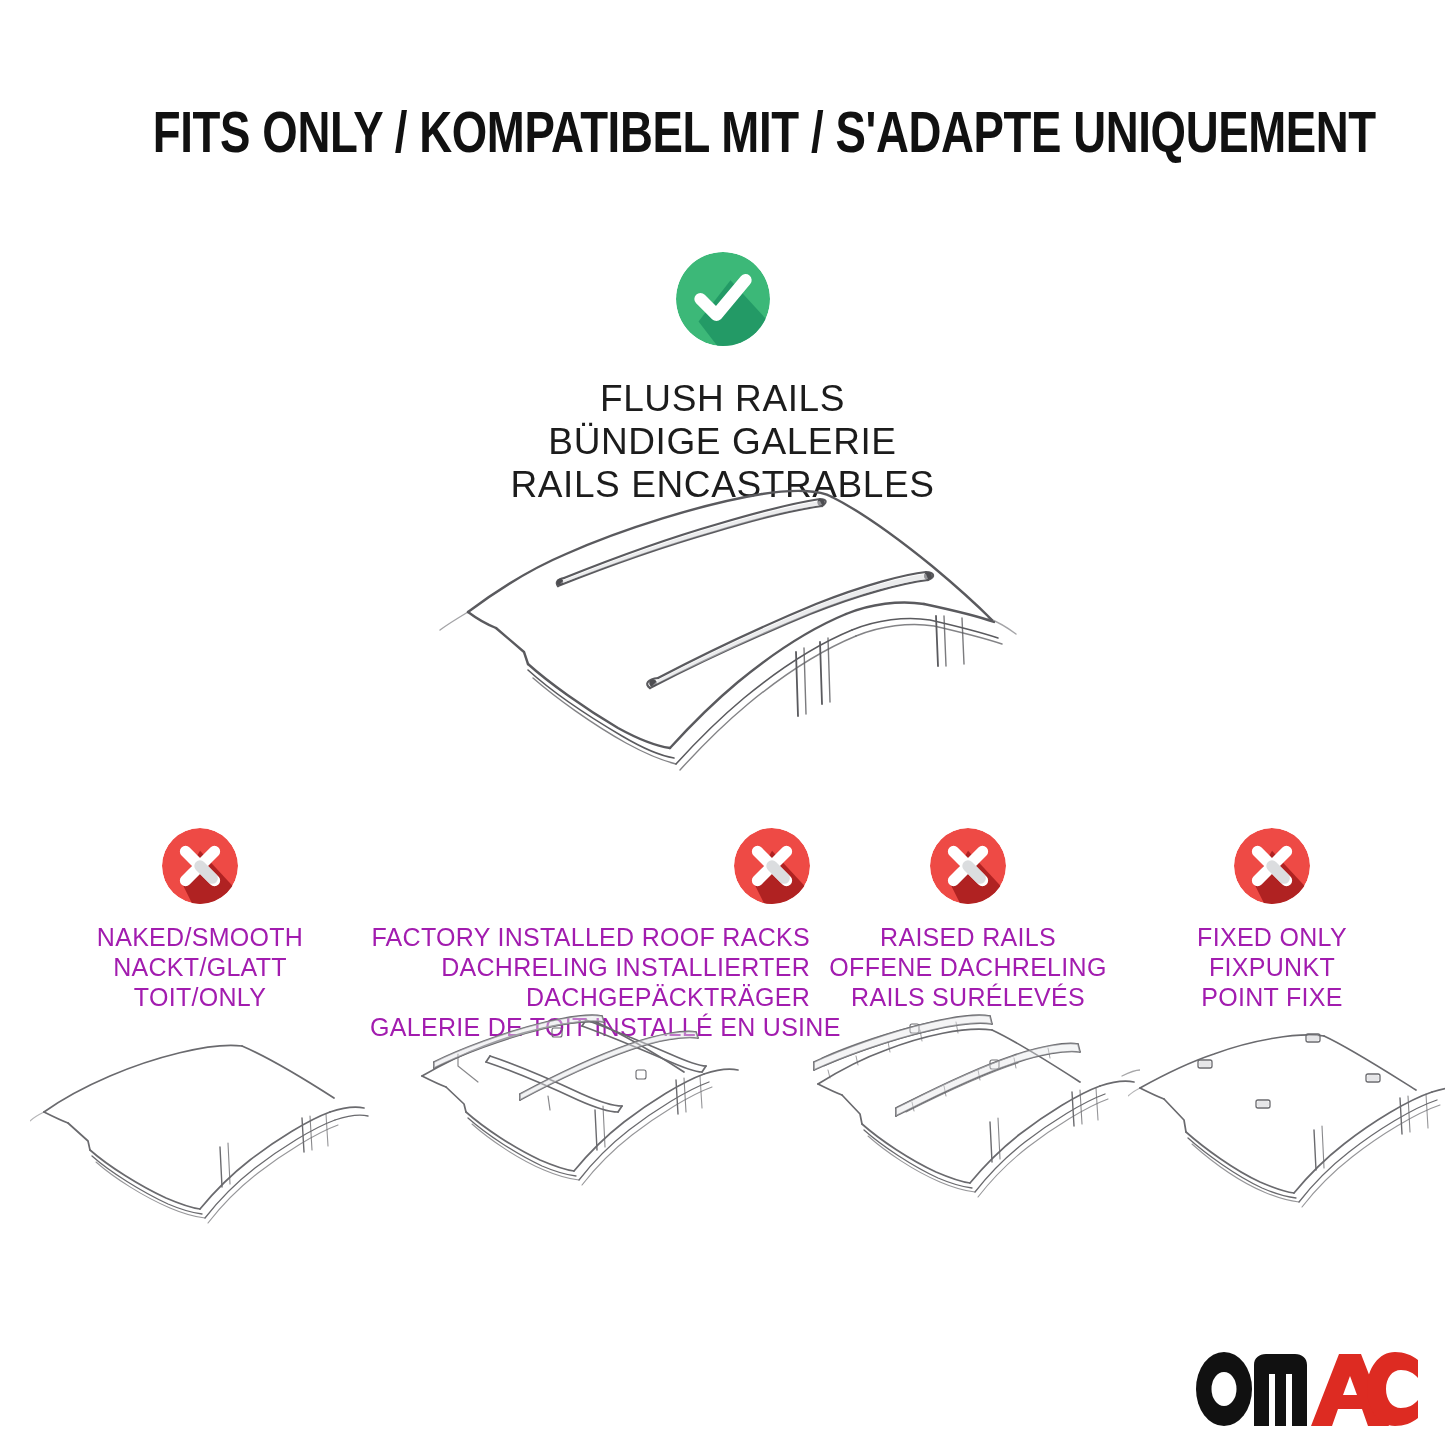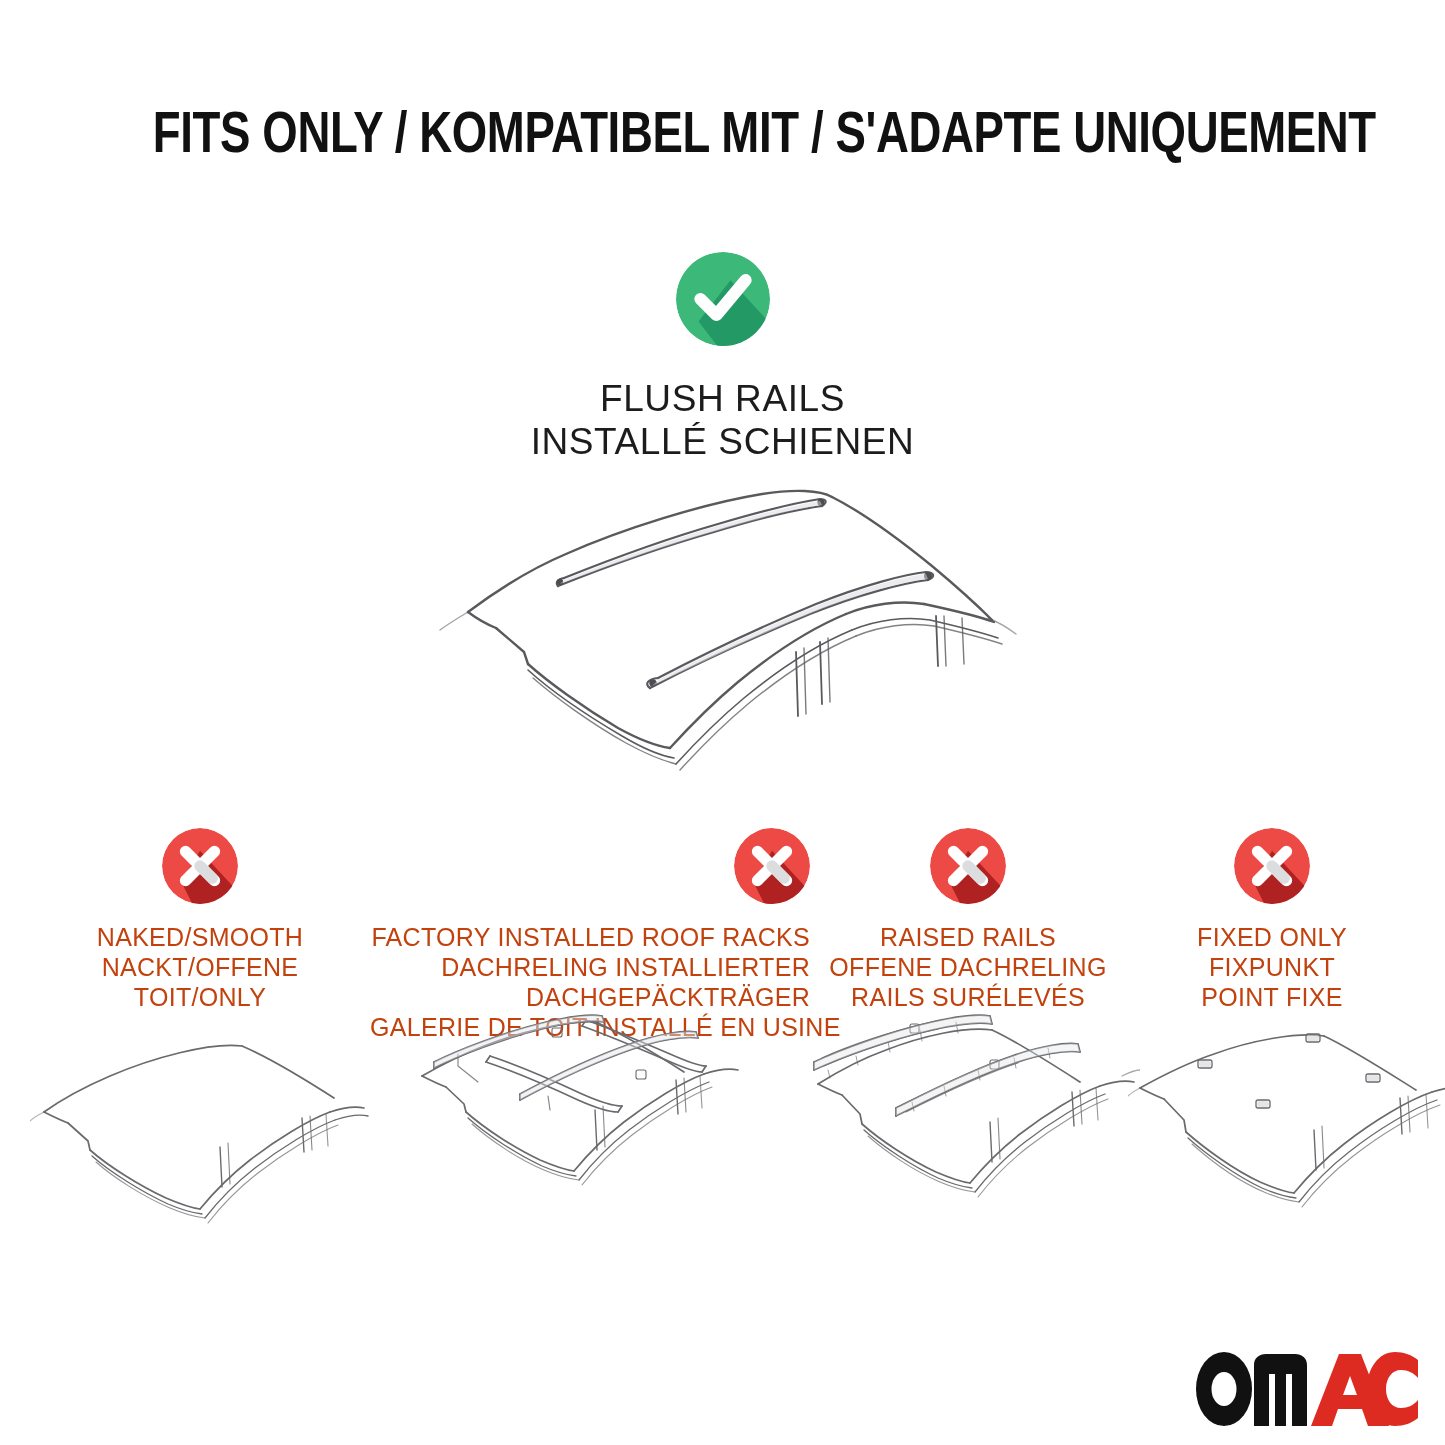--- a/index.html
+++ b/index.html
@@ -87,21 +87,21 @@
     position: absolute;
     top: 0;
     text-align: center;
   }
   .reject-badge { width: 76px; height: 76px; }
   .reject-label {
     margin-top: 14px;
     font-size: 25px;
     line-height: 1.2;
     letter-spacing: 0.3px;
-    color: #c2410c;
+    color: #a21caf;
     font-weight: 400;
   }
   .reject-label .ln { display: block; white-space: nowrap; }
 
   
   #col-0 { left: 40px;   width: 320px; }
   #col-1 { left: 370px;  width: 440px; text-align: right; }
   #col-2 { left: 818px;  width: 300px; }
   #col-3 { left: 1130px; width: 284px; }
 
@@ -139,21 +139,22 @@
   <span class="badge" id="approved-badge">
     <svg viewBox="0 0 100 100" aria-hidden="true">
       <circle cx="50" cy="50" r="50" fill="#3cb878"></circle>
       <path d="M58 30 L100 76 L100 100 L44 100 L24 74 Z" fill="#1f9463" opacity="0.85"></path>
       <path d="M26 50 L43 67 L74 30" fill="none" stroke="#ffffff" stroke-width="13" stroke-linecap="round" stroke-linejoin="round"></path>
     </svg>
   </span>
 
   <div class="multi-line">
     <span class="ln">FLUSH RAILS</span>
-    <span class="ln">INSTALLÉ SCHIENEN</span>
+    <span class="ln">BÜNDIGE GALERIE</span>
+    <span class="ln">RAILS ENCASTRABLES</span>
   </div>
 </div>
 
 <div id="approved-art">
   <svg viewBox="0 0 600 330" aria-hidden="true">
     <g fill="none" stroke="#5a5a5e" stroke-width="2.4" stroke-linecap="round" stroke-linejoin="round">
 
       <path d="M36 146 C60 128 96 104 134 88 C190 63 270 38 330 28 C362 23 388 24 400 31"></path>
       <path d="M400 31 C432 47 468 74 500 100 C524 120 546 140 560 154"></path>
       <path d="M36 146 C44 152 54 158 64 162"></path>
@@ -211,21 +212,21 @@
         <path d="M50 30 L100 84 L100 100 L40 100 L26 72 Z" fill="#a91e1e" opacity="0.9"></path>
         <g stroke="#ffffff" stroke-width="15" stroke-linecap="round">
           <line x1="31" y1="31" x2="69" y2="69"></line>
           <line x1="69" y1="31" x2="31" y2="69"></line>
         </g>
         <line x1="50" y1="50" x2="66" y2="66" stroke="#cfd2d4" stroke-width="15" stroke-linecap="round" opacity="0.75"></line>
       </svg>
     </span>
     <div class="reject-label">
       <span class="ln">NAKED/SMOOTH</span>
-      <span class="ln">NACKT/OFFENE</span>
+      <span class="ln">NACKT/GLATT</span>
       <span class="ln">TOIT/ONLY</span>
     </div>
   </div>
 
   <div class="reject-col" id="col-1">
     <span class="badge reject-badge">
       <svg viewBox="0 0 100 100" aria-hidden="true">
         <circle cx="50" cy="50" r="50" fill="#ee4a45"></circle>
         <path d="M50 30 L100 84 L100 100 L40 100 L26 72 Z" fill="#a91e1e" opacity="0.9"></path>
         <g stroke="#ffffff" stroke-width="15" stroke-linecap="round">

